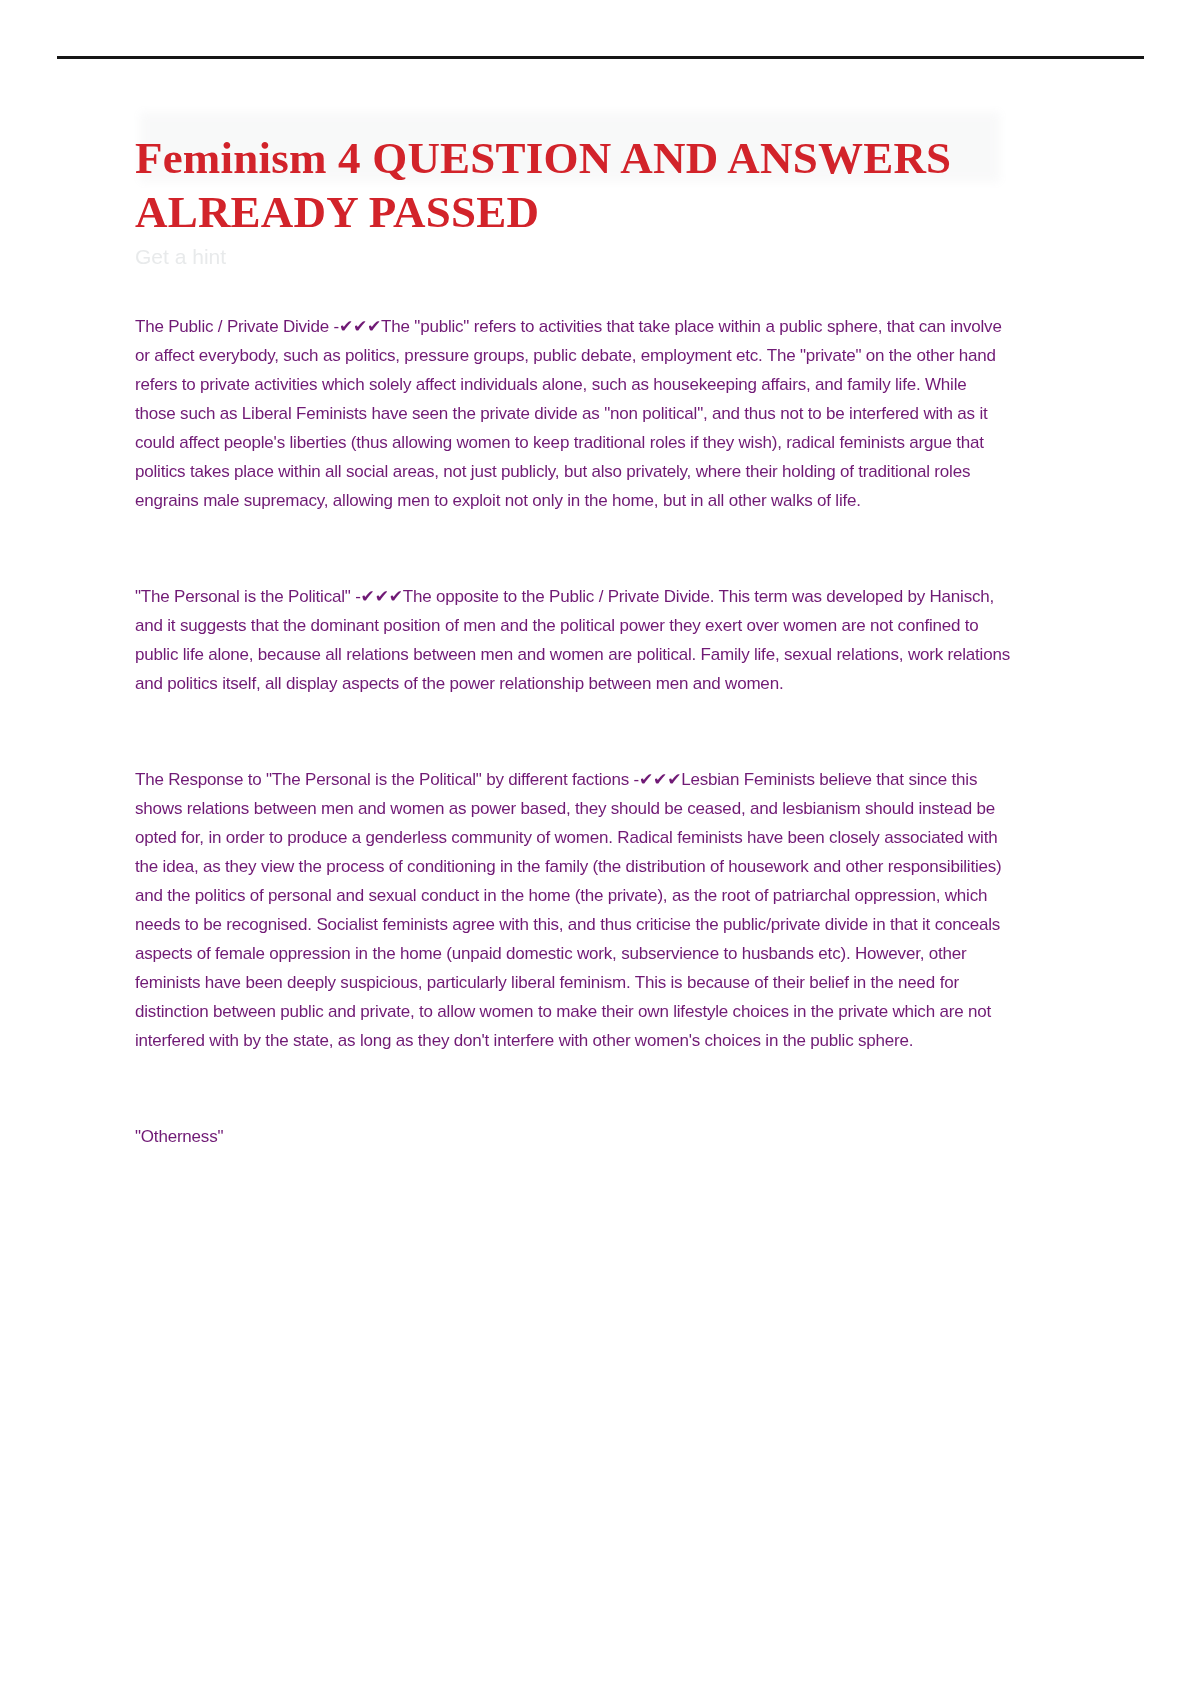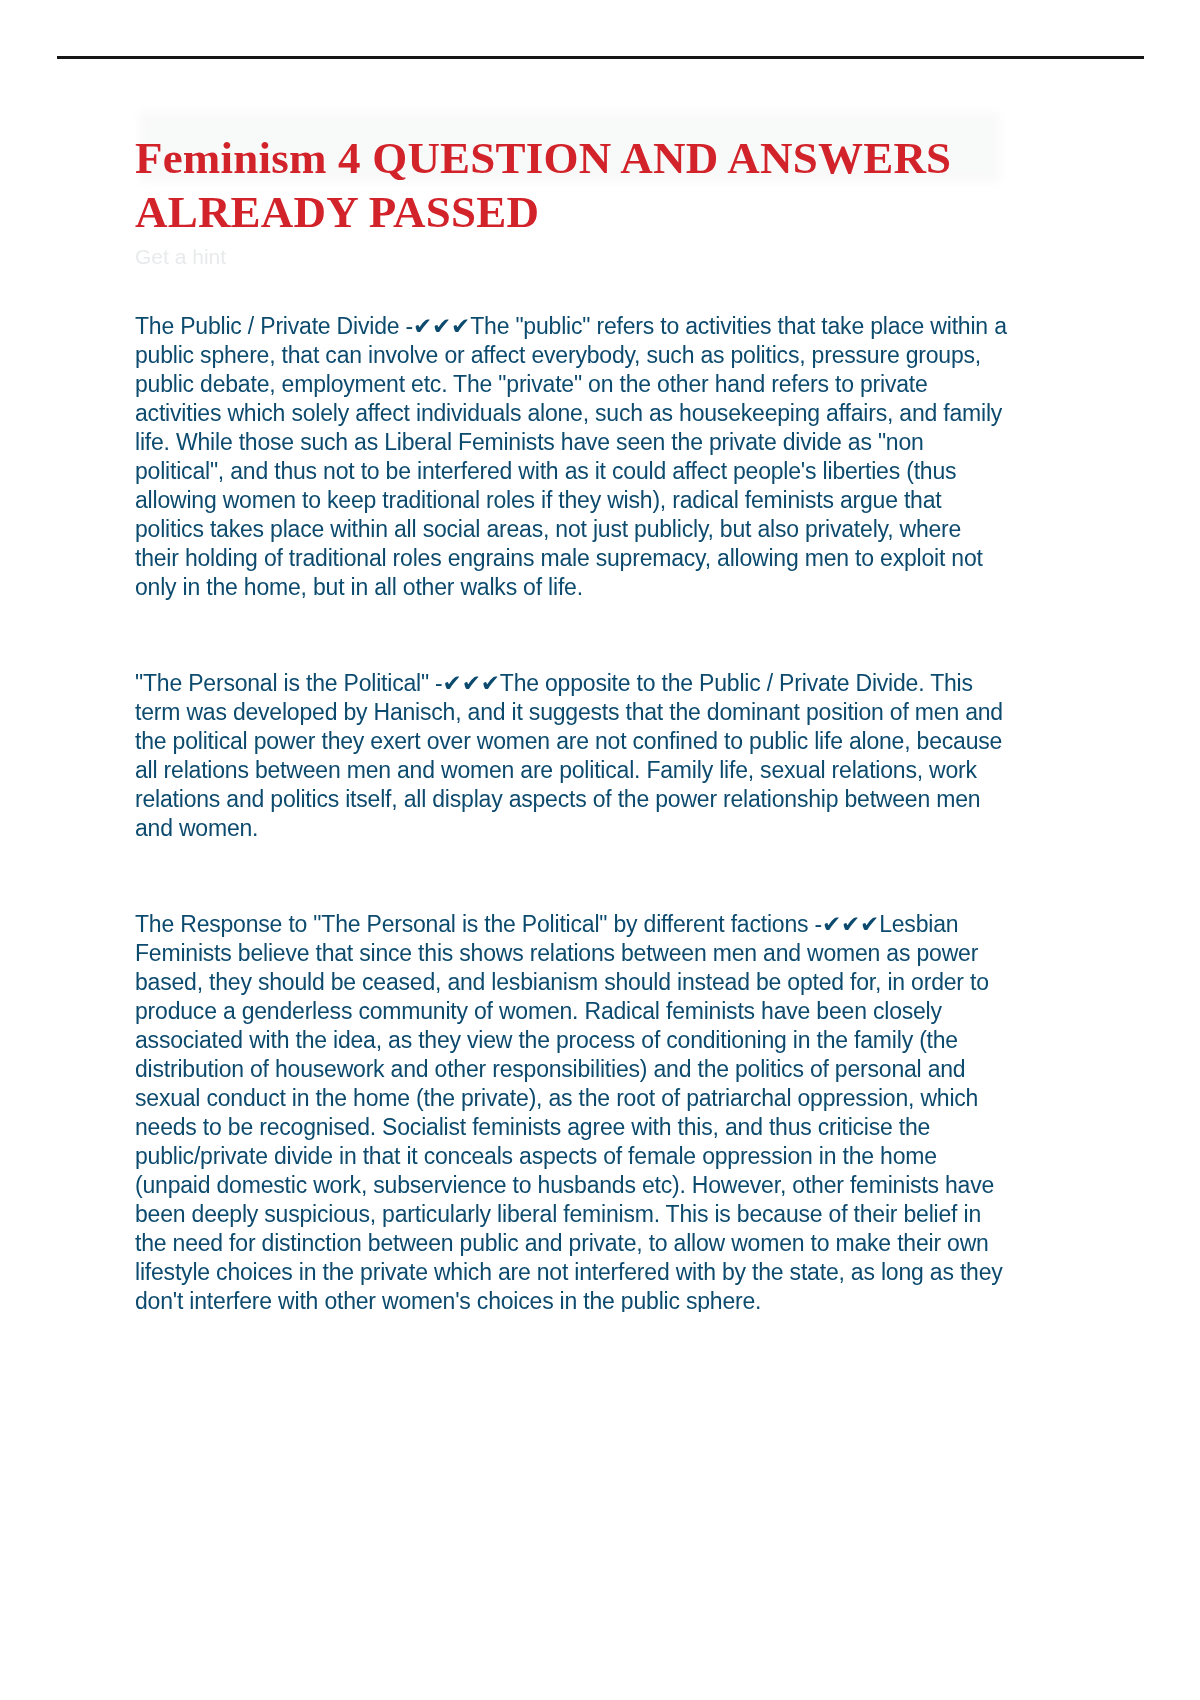--- a/index.html
+++ b/index.html
@@ -57,24 +57,24 @@
     display: inline-block;
     margin-top: 5px;
     font-size: 21px;
     line-height: 26px;
     color: #e8eaeb;
     text-decoration: none;
     cursor: pointer;
   }
   .qa {
     margin: 0 0 67px 0;
-    font-size: 23px;
+    font-size: 17px;
     line-height: 29px;
     letter-spacing: -0.2px;
-    color: #0c4a6e;
+    color: #701a75;
     white-space: pre-wrap;
   }
   .qa-first { margin-top: 42px; }
   .qa-last { margin-bottom: 0; }
 </style>
 </head>
 <body>
 
 <div class="page">
 

